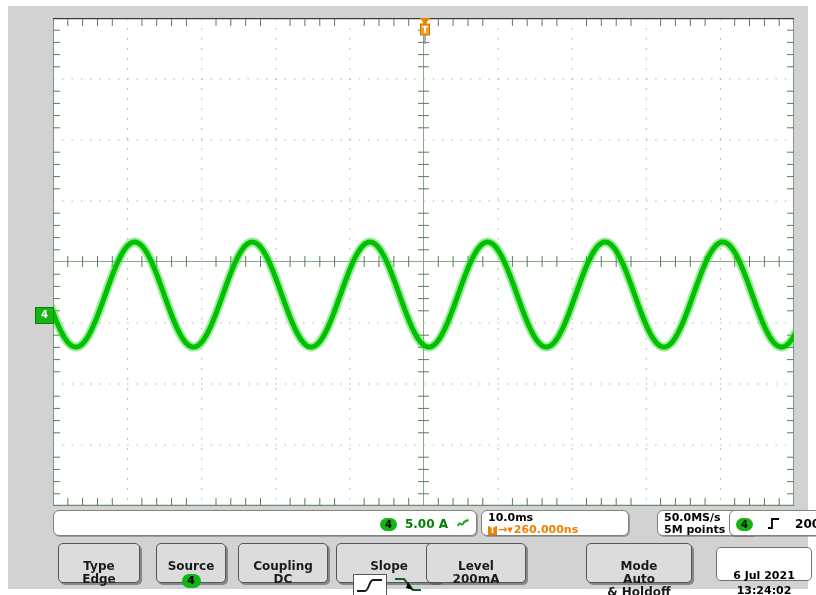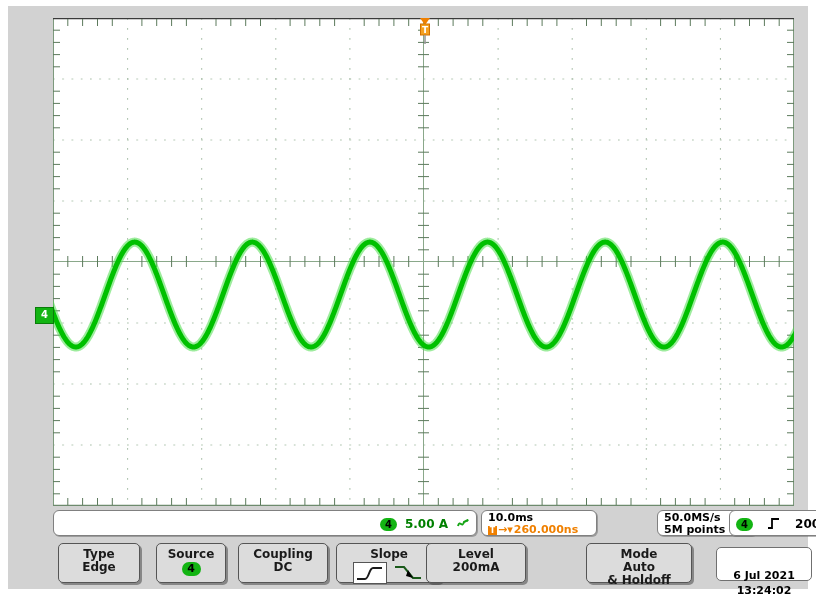--- a/index.html
+++ b/index.html
@@ -85,21 +85,21 @@
     position: absolute;
     top: 0;
     height: 26px;
     background: #ffffff;
     border: 1px solid #808080;
     border-radius: 6px;
     box-sizing: border-box;
     box-shadow: 1px 1px 0 rgba(90,90,90,0.45);
   }
   #sb-chan  { left: 0px;   width: 424px; }
-  #sb-time  { left: 428px; width: 116px; }
+  #sb-time  { left: 428px; width: 148px; }
   #sb-samp  { left: 604px; width: 100px; }
   #sb-trig  { left: 676px; width: 120px; }
 
   .badge {
     display: inline-block;
     width: 17px; height: 13px;
     border-radius: 7px;
     background: #13b413;
     color: #000000;
     font-size: 10px;
@@ -175,21 +175,21 @@
     box-sizing: border-box;
     box-shadow: 2px 2px 0 rgba(60,60,60,0.5);
     text-align: center;
     font-size: 12px;
     font-weight: bold;
     color: #1a1a1a;
     font-family: "DejaVu Sans", sans-serif;
     line-height: 13px;
     padding-top: 4px;
   }
-  .mbtn .ttl { display: block; }
+  .mbtn .ttl { display: block; margin-top: 12px; }
   .mbtn .val { display: block; }
   #mb-type     { left: 42px;  width: 82px; }
   #mb-source   { left: 140px; width: 70px; }
   #mb-coupling { left: 222px; width: 90px; }
   #mb-slope    { left: 320px; width: 106px; }
   #mb-level    { left: 410px; width: 100px; }
   #mb-mode     { left: 570px; width: 106px; }
   #clockbox {
     position: absolute;
     left: 700px; top: 4px;

